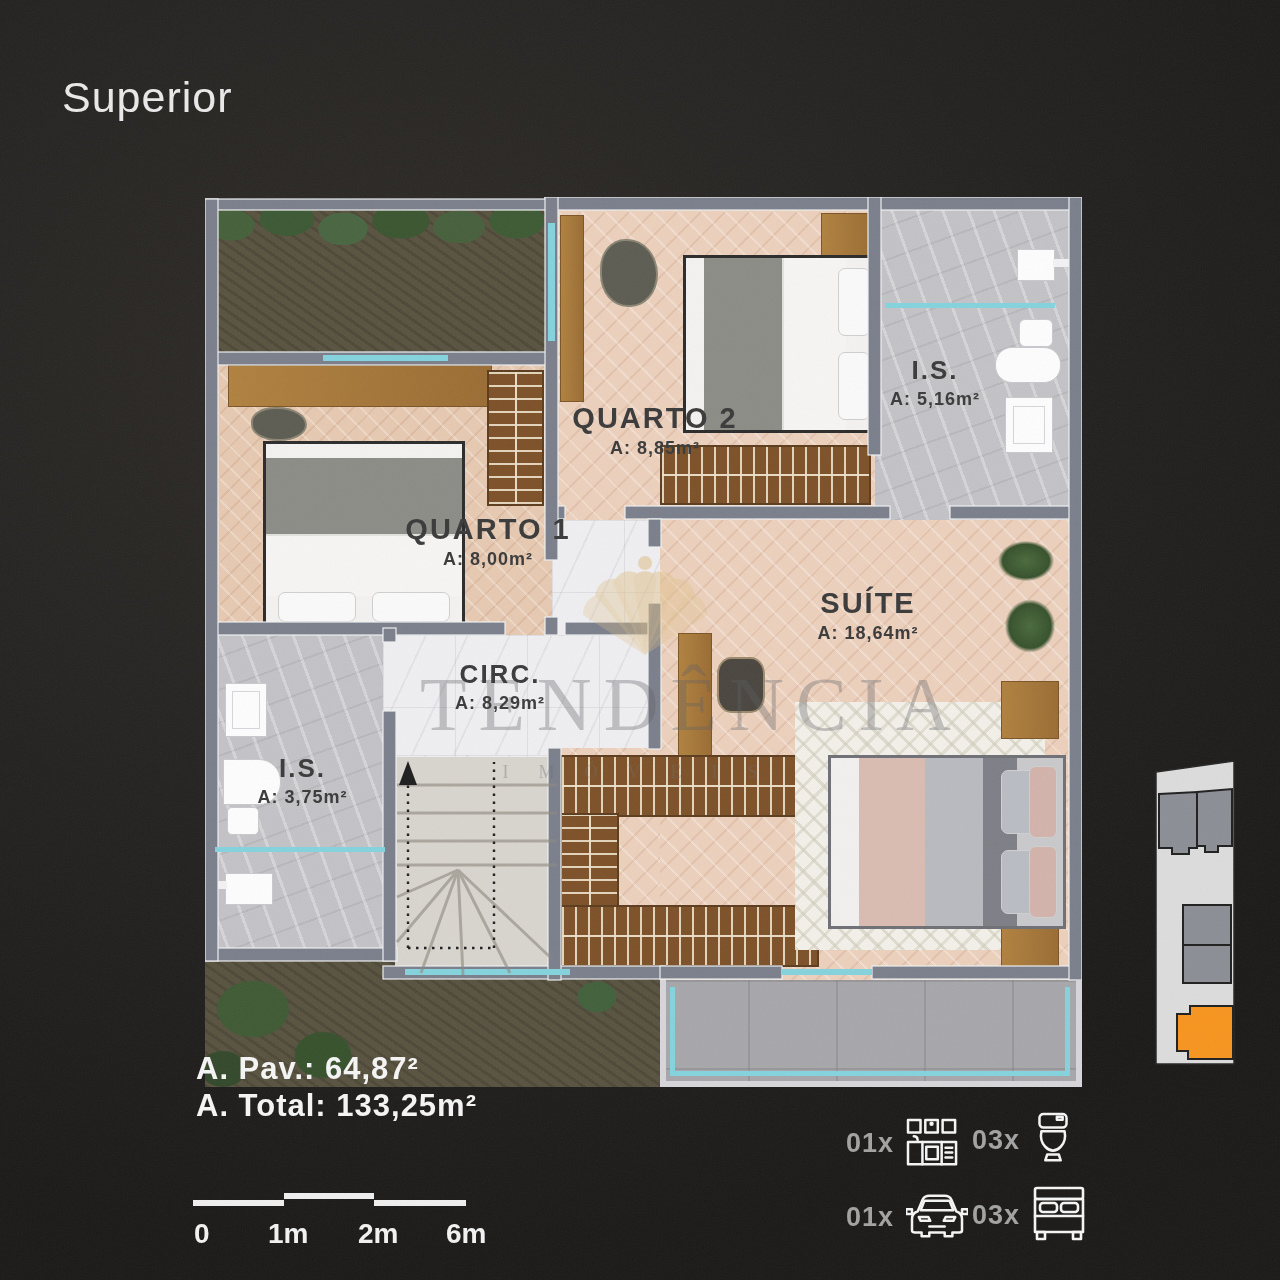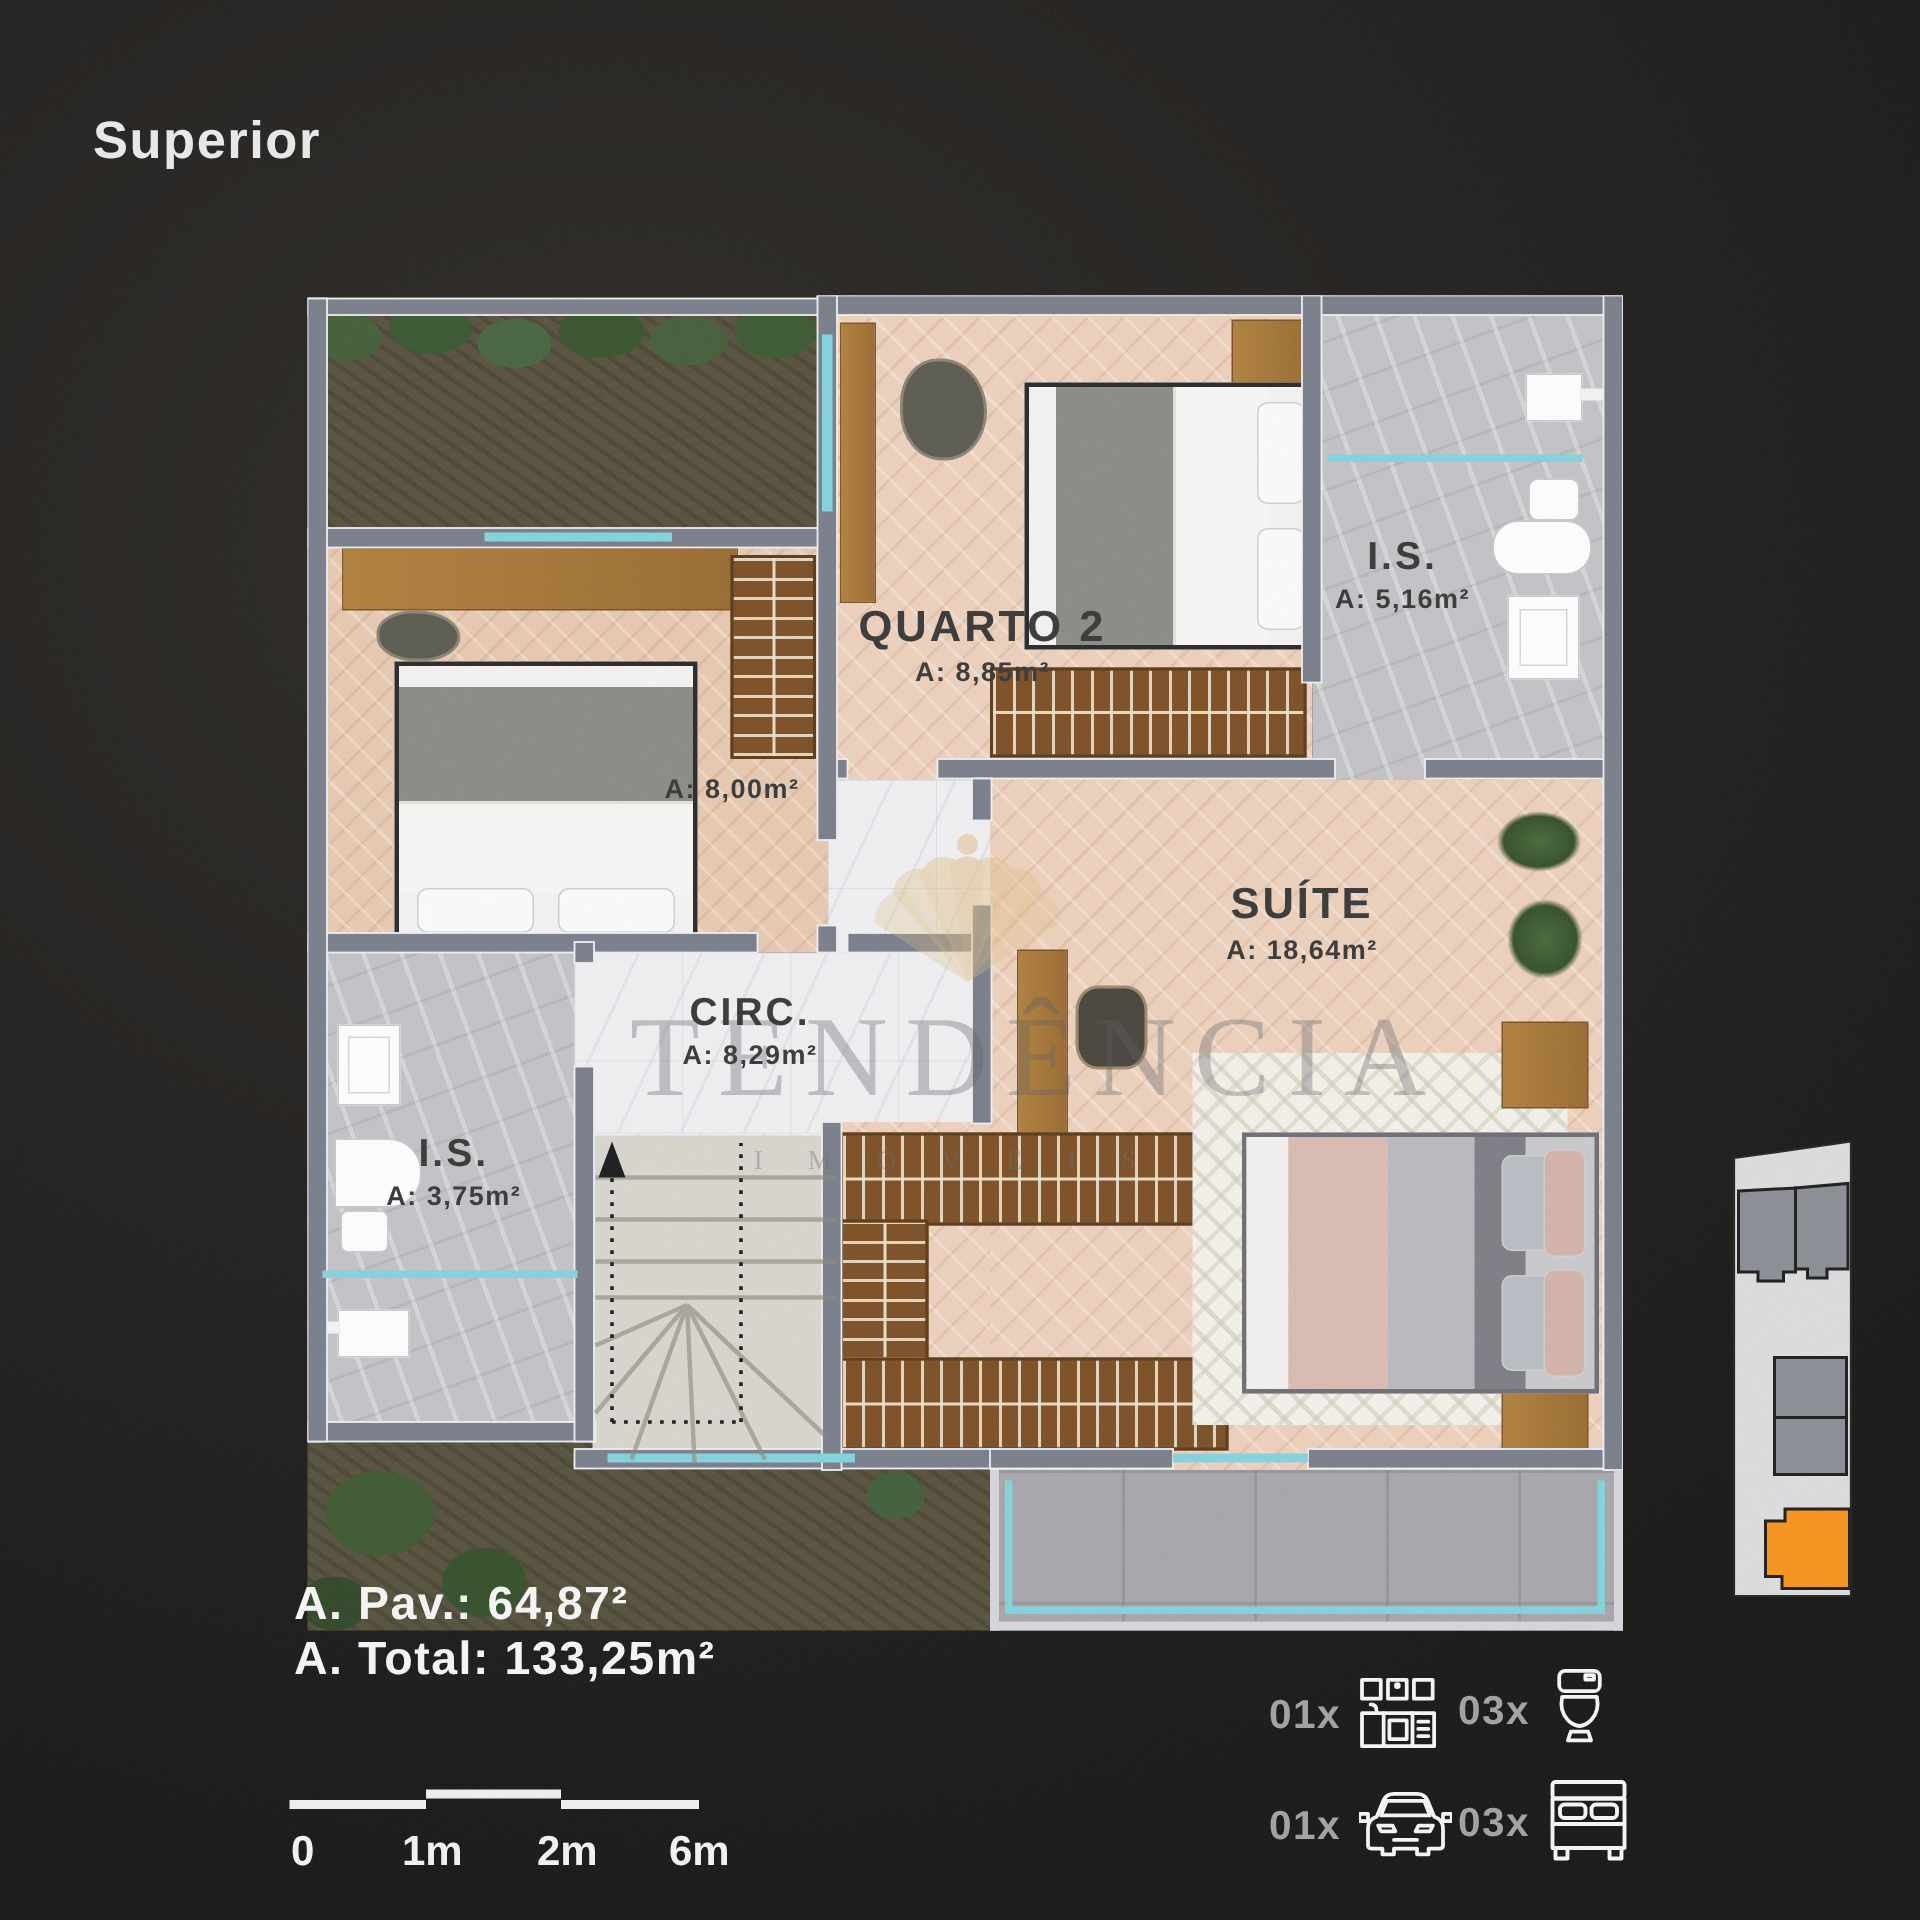--- a/index.html
+++ b/index.html
@@ -4,21 +4,21 @@
 <style>
   html,body{margin:0;padding:0;background:#111;}
   .canvas{position:relative;width:1280px;height:1280px;overflow:hidden;
     font-family:"Liberation Sans",sans-serif;
     background:radial-gradient(1100px 900px at 32% 28%, #2e2b28 0%, #242220 52%, #1a1918 100%);}
   .noise{position:absolute;inset:0;width:100%;height:100%;pointer-events:none;z-index:40;}
   .abs{position:absolute;}
 
   
   .title-main{font-size:47px;font-weight:800;color:#f2f2f2;letter-spacing:1px;line-height:1;}
-  .title-sub{font-size:35px;font-weight:700;color:#e9e9e9;letter-spacing:1px;line-height:1;margin-top:8px;}
+  .title-sub{font-size:43px;font-weight:400;color:#e9e9e9;letter-spacing:1px;line-height:1;margin-top:8px;}
 
   
   .plan{left:205px;top:197px;width:877px;height:893px;}
   .floor{position:absolute;}
   .wood{background-color:#ecd0bc;
     background-image:repeating-linear-gradient(45deg,rgba(255,255,255,.28) 0 2px,transparent 2px 17px),
                      repeating-linear-gradient(-45deg,rgba(186,140,114,.20) 0 2px,transparent 2px 17px);}
   .wood2{background-color:#e7c9b1;
     background-image:repeating-linear-gradient(45deg,rgba(255,255,255,.25) 0 2px,transparent 2px 15px),
                      repeating-linear-gradient(-45deg,rgba(186,140,114,.22) 0 2px,transparent 2px 15px);}
@@ -269,20 +269,21 @@
 
     <div class="room-label" style="left:345px;top:205px;width:210px;">
       <div class="room-name">QUARTO 2</div>
       <div class="room-area">A: 8,85m²</div>
     </div>
     <div class="room-label" style="left:650px;top:158px;width:160px;">
       <div class="room-name sm">I.S.</div>
       <div class="room-area">A: 5,16m²</div>
     </div>
     <div class="room-label" style="left:178px;top:316px;width:210px;">
+      <div class="room-name">QUARTO 1</div>
       <div class="room-area">A: 8,00m²</div>
     </div>
     <div class="room-label" style="left:558px;top:390px;width:210px;">
       <div class="room-name">SUÍTE</div>
       <div class="room-area">A: 18,64m²</div>
     </div>
     <div class="room-label" style="left:195px;top:462px;width:200px;">
       <div class="room-name sm">CIRC.</div>
       <div class="room-area">A: 8,29m²</div>
     </div>

